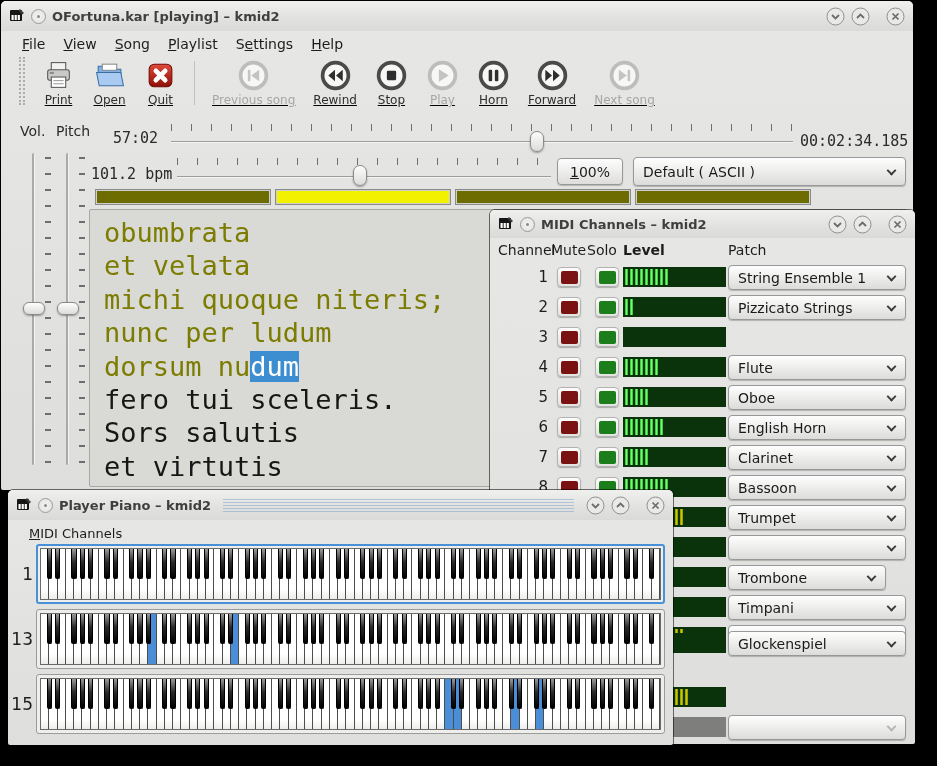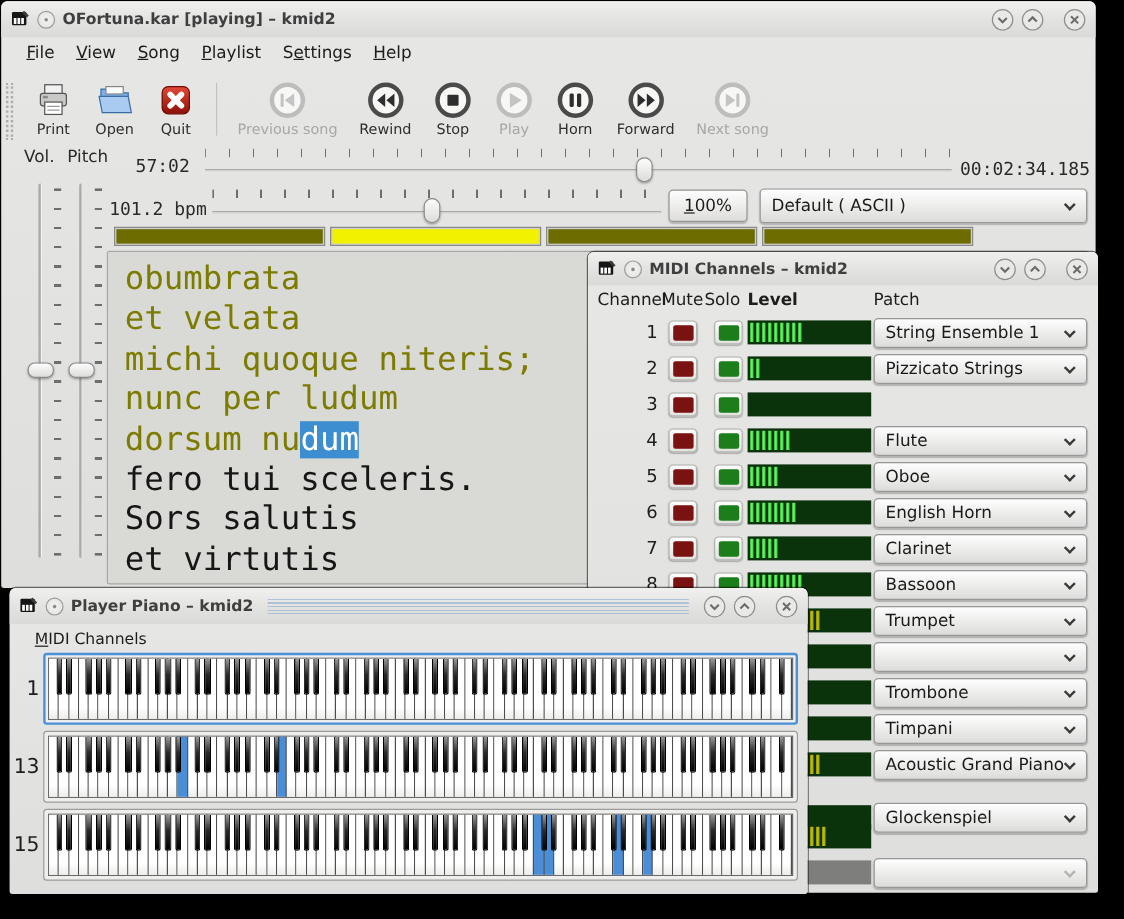--- a/index.html
+++ b/index.html
@@ -24,21 +24,21 @@
              margin-left:6px; position:relative; background:radial-gradient(#f4f4f2,#e0e0de); }
   .pin-btn::after { content:""; position:absolute; left:5px; top:5px; width:3px; height:3px;
                     border-radius:50%; background:#8a8a8a; }
   .app-icon { width:16px; height:16px; display:inline-block; }
 
   .menubar { height:26px; display:flex; align-items:center; padding-left:12px; font-size:14px; color:#1c1c1c; }
   .menu-item { padding:3px 9px; border-radius:3px; cursor:pointer; white-space:nowrap; }
   .menu-item u { text-decoration:underline; }
 
   
-  .toolbar { height:60px; display:flex; align-items:flex-end; padding-left:4px; }
+  .toolbar { height:60px; display:flex; align-items:flex-start; padding-left:18px;text-decoration:underline; }
   .tb-handle { width:6px; height:48px; margin-right:8px;
                border-left:2px dotted #adadab; border-right:2px dotted #adadab; }
   .tool-btn { display:flex; flex-direction:column; align-items:center; justify-content:center;
               padding:2px 9px; cursor:pointer; }
   .tool-btn .tlabel { font-size:12px; color:#2e2e2e; margin-top:1px; white-space:nowrap; }
   .tool-btn.disabled .tlabel { color:#a7a7a5; }
   .tb-sep { width:1px; height:44px; background:#c2c2c0; margin:0 8px; }
 
   
   .flabel { position:absolute; font-size:14px; color:#2a2a2a; }
@@ -577,21 +577,21 @@
         </div>
         <div class="mc-row" style="top: 352px;">
           <span class="mc-num">11</span>
           <span class="chk" style="left: 67px;">
             <span class="sw" style="background: rgb(122, 18, 18);"></span>
           </span>
           <span class="chk" style="left: 105px;">
             <span class="sw" style="background: rgb(27, 126, 27);"></span>
           </span>
           <div class="meter"></div>
-          <span class="combo" style="left: 238px; top: 3px; width: 178px; height: 25px;">
+          <span class="combo" style="left: 238px; top: 3px; width: 158px; height: 25px;">
             <span>Trombone</span>
             <span class="chev"></span>
           </span>
         </div>
         <div class="mc-row" style="top: 382px;">
           <span class="mc-num">12</span>
           <span class="chk" style="left: 67px;">
             <span class="sw" style="background: rgb(122, 18, 18);"></span>
           </span>
           <span class="chk" style="left: 105px;">
@@ -623,21 +623,21 @@
             <span class="bar olive"></span>
             <span class="bar olive"></span>
             <span class="bar olive"></span>
             <span class="bar olive"></span>
           </div>
           <span class="combo" style="left: 238px; top: 3px; width: 178px; height: 25px;">
             <span>Acoustic Grand Piano</span>
             <span class="chev"></span>
           </span>
         </div>
-        <div class="mc-row" style="top: 456px;">
+        <div class="mc-row" style="top: 418px;">
           <span class="mc-num">14</span>
           <span class="chk" style="left: 67px;">
             <span class="sw" style="background: rgb(122, 18, 18);"></span>
           </span>
           <span class="chk" style="left: 105px;">
             <span class="sw" style="background: rgb(27, 126, 27);"></span>
           </span>
           <div class="meter"></div>
           <span class="combo" style="left: 238px; top: 3px; width: 178px; height: 25px;">
             <span>Glockenspiel</span>

